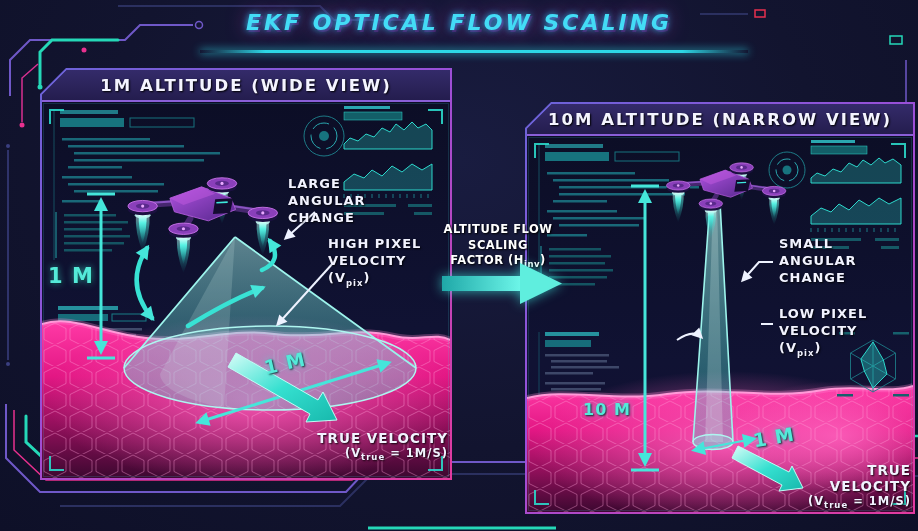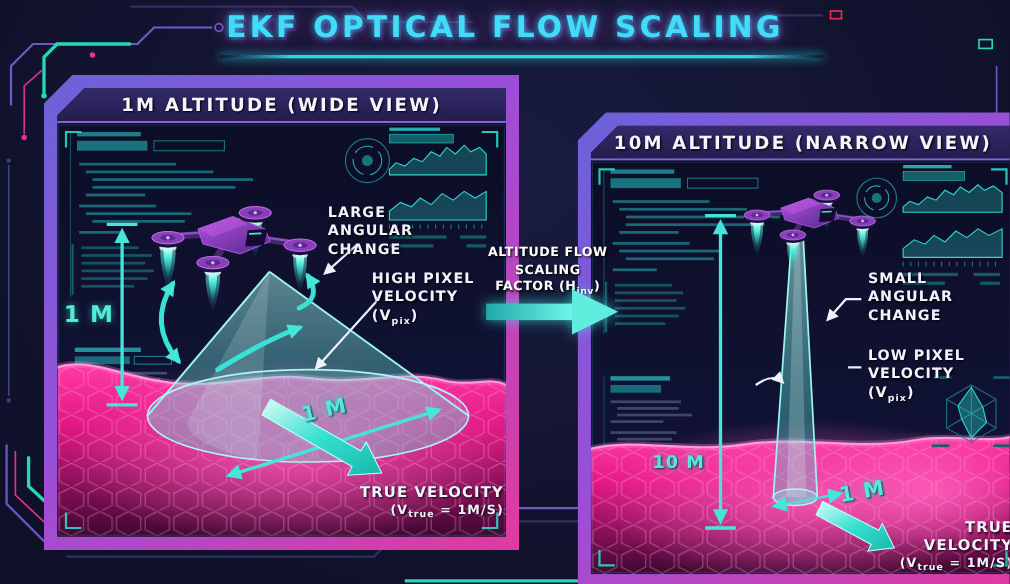--- a/index.html
+++ b/index.html
@@ -2,27 +2,27 @@
 <html><head>
 <meta charset="utf-8">
 <style>
   html,body{margin:0;padding:0;background:#0b0d20;}
   .stage{position:relative;width:918px;height:531px;overflow:hidden;
     background:radial-gradient(ellipse at 50% 30%, #191c40 0%, #12142f 55%, #0e1028 100%);
     font-family:"DejaVu Sans", sans-serif;}
   .bg-traces{position:absolute;left:0;top:0;z-index:1;}
   
   .title{position:absolute;top:10px;left:0;right:0;text-align:center;z-index:3;
-    font-size:27px;font-weight:bold;letter-spacing:3px;color:#43dcf6;
-    text-shadow:0 0 7px rgba(40,205,255,.95),0 0 20px rgba(236,62,214,.6),2px 2px 0 rgba(110,20,130,.45);}
+    font-size:22px;font-weight:bold;letter-spacing:3px;color:#43dcf6;
+    text-shadow:0 0 7px rgba(40,205,255,.95),0 0 20px rgba(236,62,214,.6),2px 2px 0 rgba(110,20,130,.45);font-style:italic;}
   .title-underline{position:absolute;top:50px;left:200px;width:548px;height:3px;z-index:3;
     background:linear-gradient(90deg,rgba(45,216,230,0),#2dd8e6 12%,#2dd8e6 88%,rgba(45,216,230,0));
     box-shadow:0 0 9px #2dd8e6;}
   
-  .panel{position:absolute;top:68px;z-index:2;padding:12px;
+  .panel{position:absolute;top:68px;z-index:2;padding:2px;
     background:linear-gradient(140deg,#6a63d8 0%,#9a4fd8 45%,#e23a9e 100%);
     box-shadow:0 0 16px rgba(150,60,200,.35);}
   .panel.pleft{left:40px;width:408px;height:408px;clip-path:polygon(26px 0,100% 0,100% 100%,0 100%,0 26px);}
   .panel.pright{left:525px;width:386px;height:408px;clip-path:polygon(26px 0,100% 0,100% 100%,0 100%,0 26px);margin-top:34px;}
   .panel-inner{width:100%;height:100%;display:flex;flex-direction:column;background:#0d0f28;
     clip-path:polygon(25px 0,100% 0,100% 100%,0 100%,0 25px);}
   .panel-header{height:30px;flex:0 0 30px;display:flex;align-items:center;justify-content:center;
     background:linear-gradient(180deg,#342b6a,#241d4e);border-bottom:2px solid #8a5fd8;
     color:#f4f4ff;font-weight:bold;font-size:16.5px;letter-spacing:2px;text-shadow:1px 1px 2px #000;}
   .panel-body{position:relative;flex:1;overflow:hidden;

